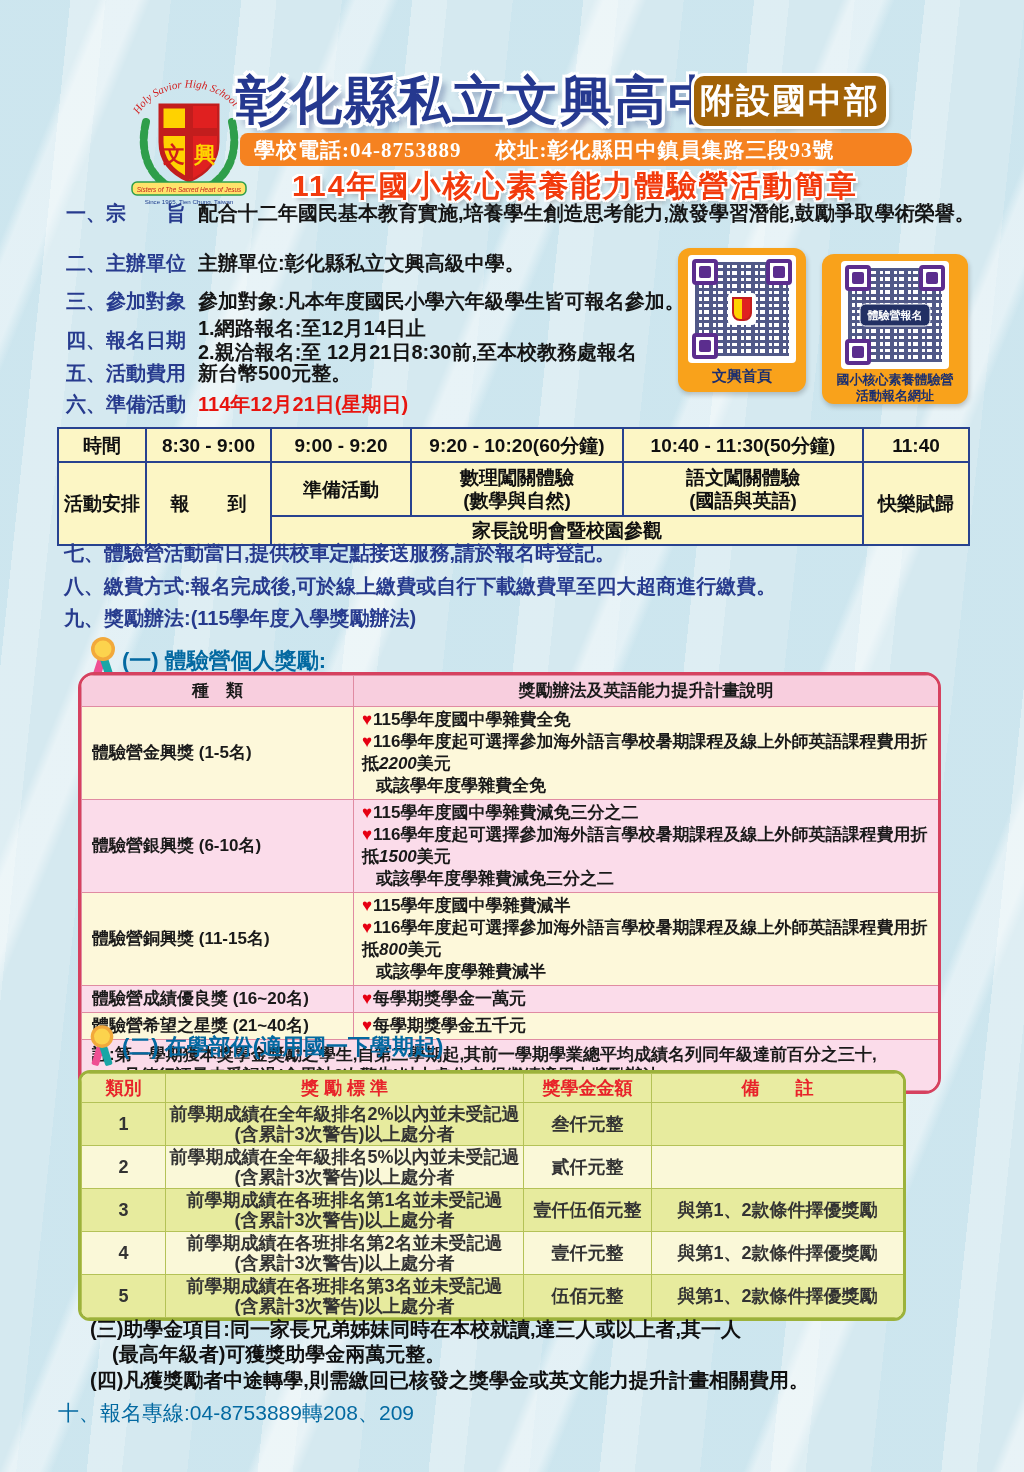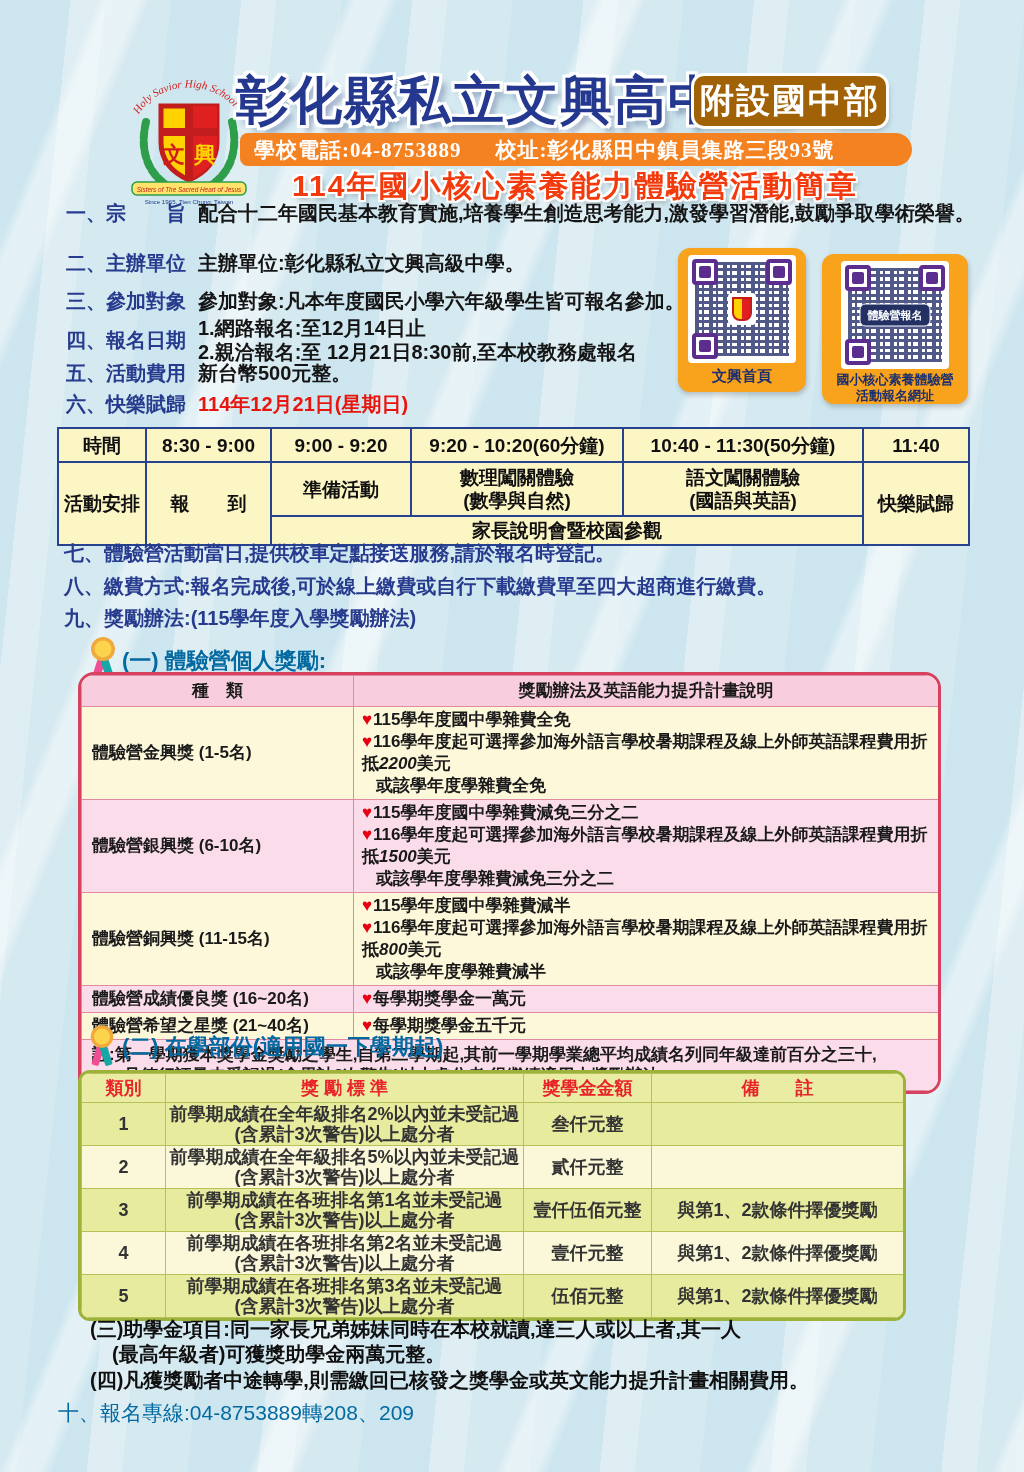--- a/index.html
+++ b/index.html
@@ -128,21 +128,21 @@
     <span class="info-lines">
       <div>1.網路報名:至12月14日止</div>
       <div>2.親洽報名:至 12月21日8:30前,至本校教務處報名</div>
     </span>
   </div>
   <div class="info-row" style="top:360px;">
     <span class="info-label">五、活動費用</span>
     <span class="info-text">新台幣500元整。</span>
   </div>
   <div class="info-row" style="top:391px;">
-    <span class="info-label">六、快樂賦歸</span>
+    <span class="info-label">六、準備活動</span>
     <span class="info-text red">114年12月21日(星期日)</span>
   </div>
 
   <div class="qr-box" style="left:678px;top:248px;width:128px;height:144px;">
     <div class="qr">
       <div class="qr-noise"></div>
       <div class="finder f-tl"></div>
       <div class="finder f-tr"></div>
       <div class="finder f-bl"></div>
       <div class="qr-center-logo">

